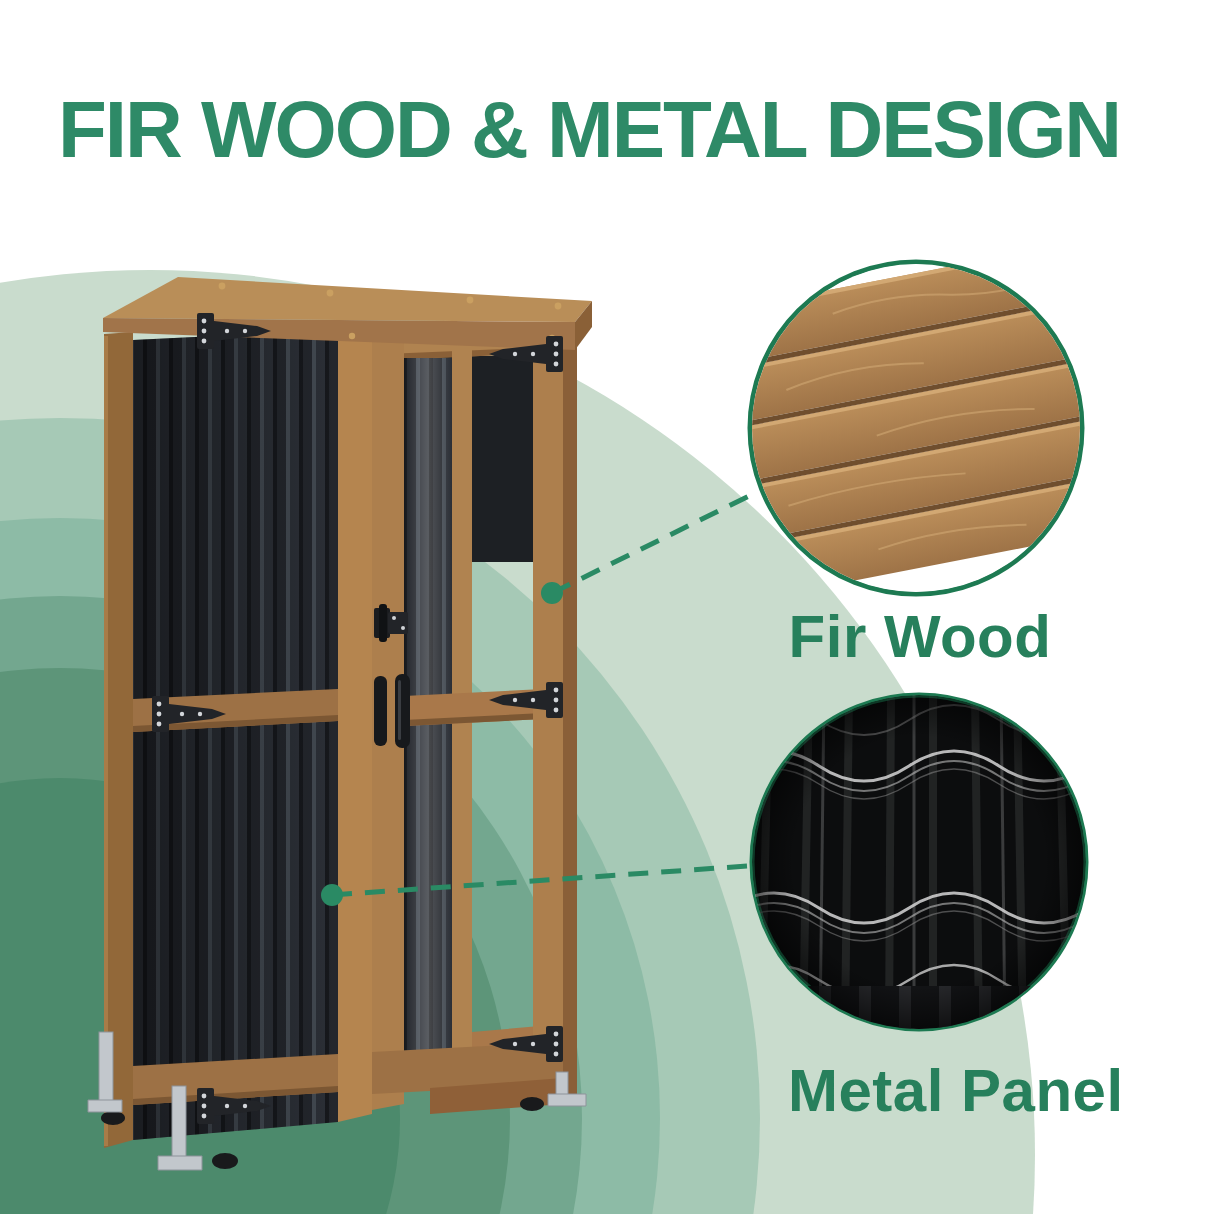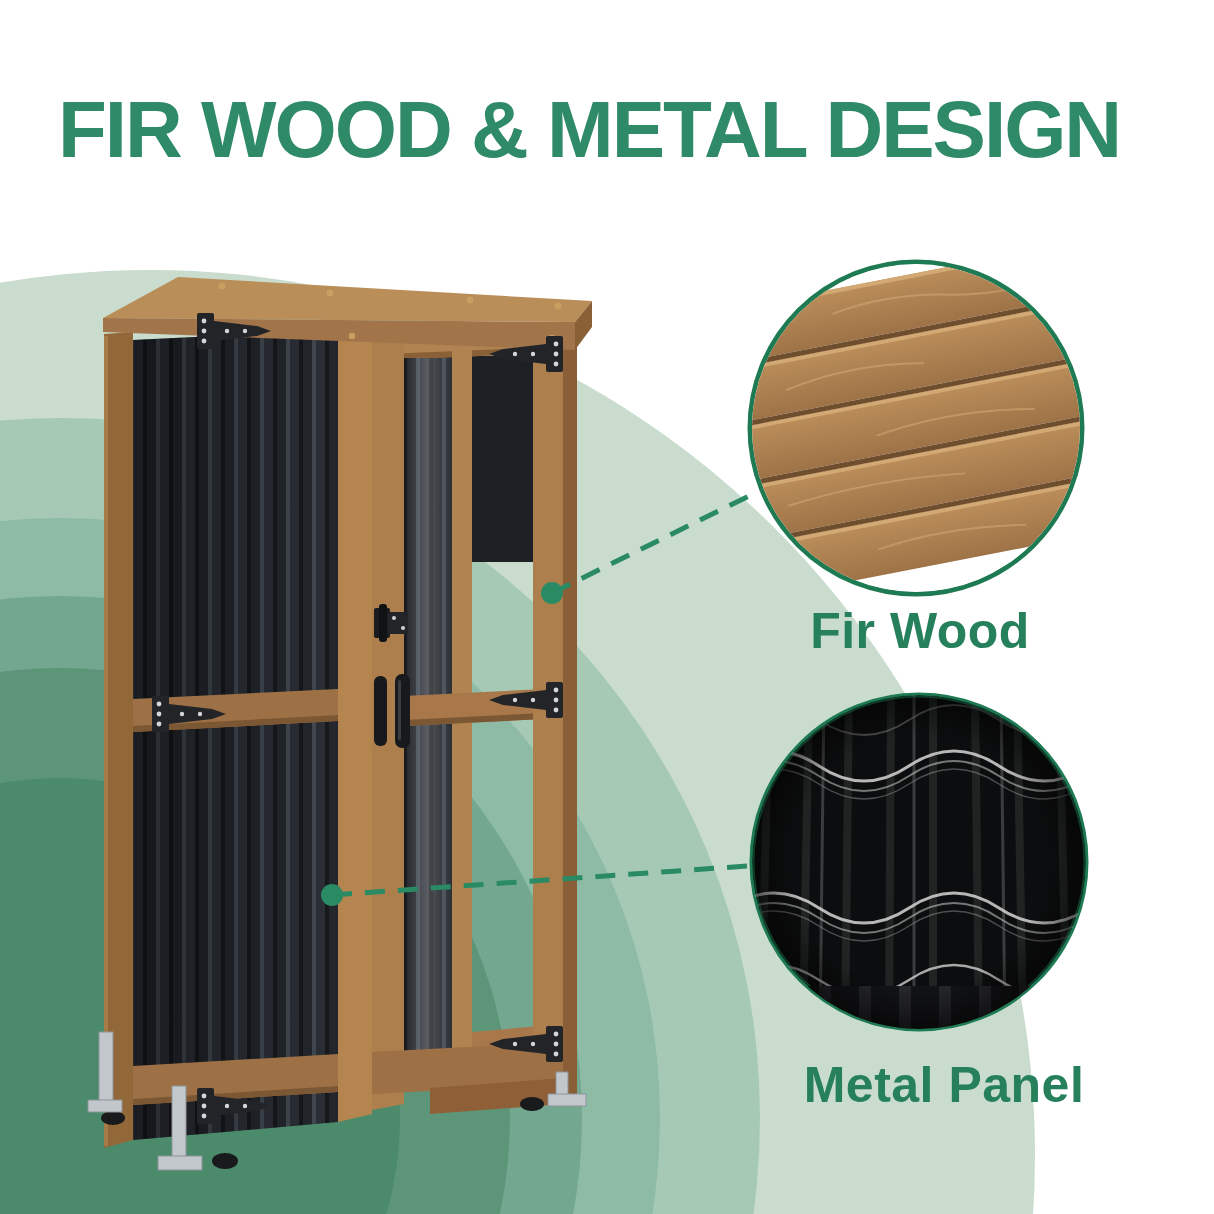--- a/index.html
+++ b/index.html
@@ -13,21 +13,21 @@
     font-size:80px;font-weight:700;letter-spacing:-2px;line-height:1.0;
     color:#2e8a67;white-space:nowrap;
   }
   .page-subtitle{
     position:absolute;left:64px;top:148px;width:860px;
     font-size:36px;font-weight:400;color:#1f1f1f;line-height:48px;
     white-space:pre-line;letter-spacing:0.2px;
   }
   .callout-label{
     position:absolute;font-weight:700;color:#27805c;text-align:center;
-    font-size:50px;letter-spacing:0.5px;white-space:nowrap;
+    font-size:60px;letter-spacing:0.5px;white-space:nowrap;
   }
   .label-fir{left:770px;top:602px;width:300px;}
   .label-metal{left:788px;top:1056px;width:312px;}
 </style>
 </head>
 <body>
 
 <div class="canvas">
 
   <svg class="art" viewBox="0 0 1214 1214">

